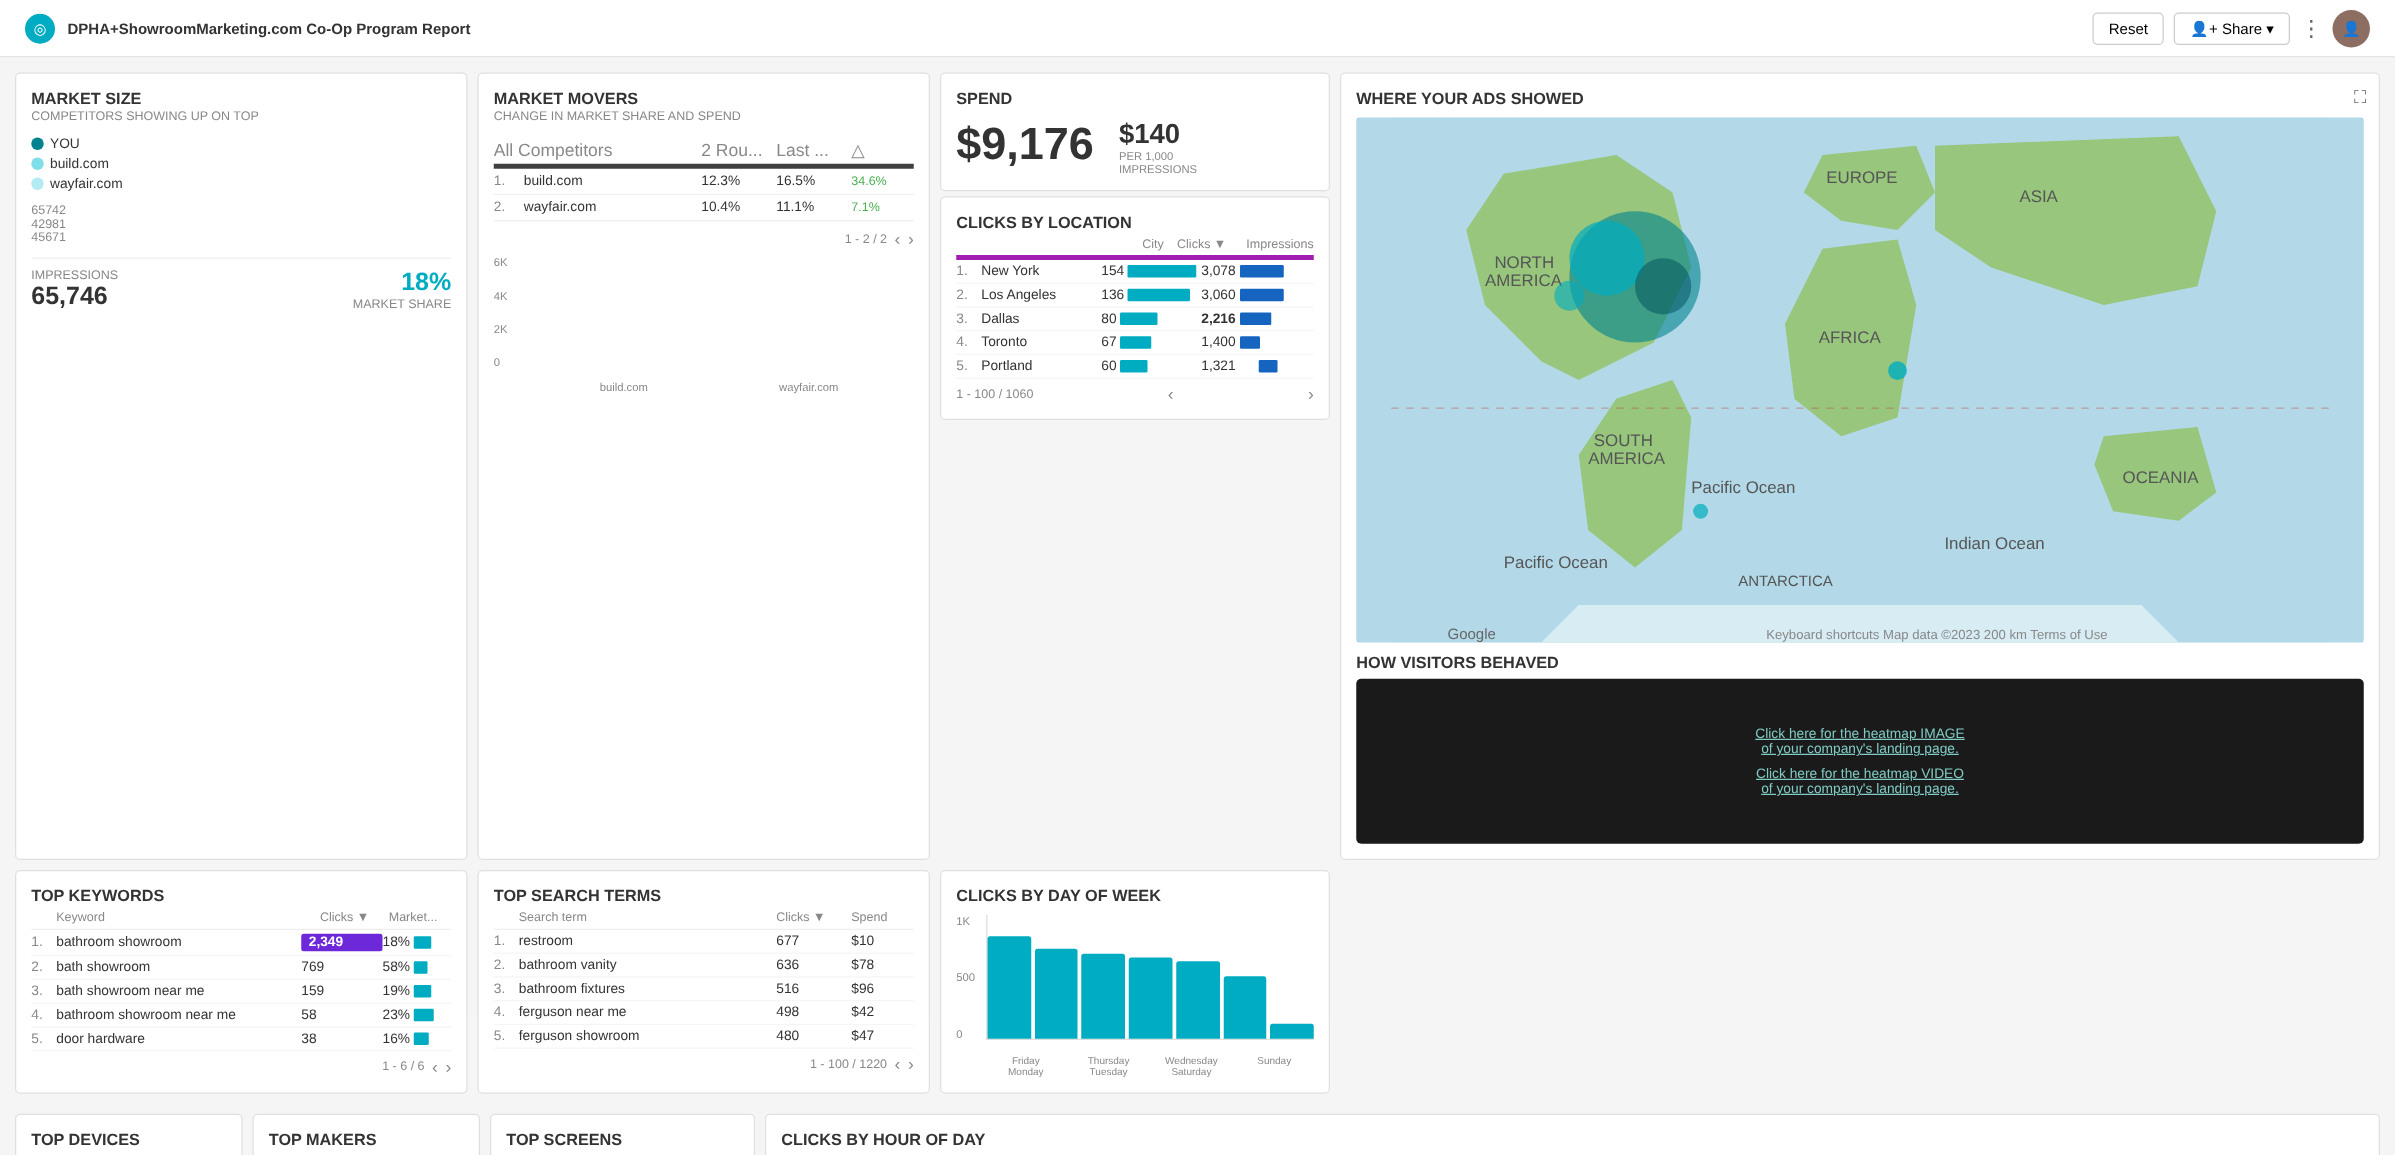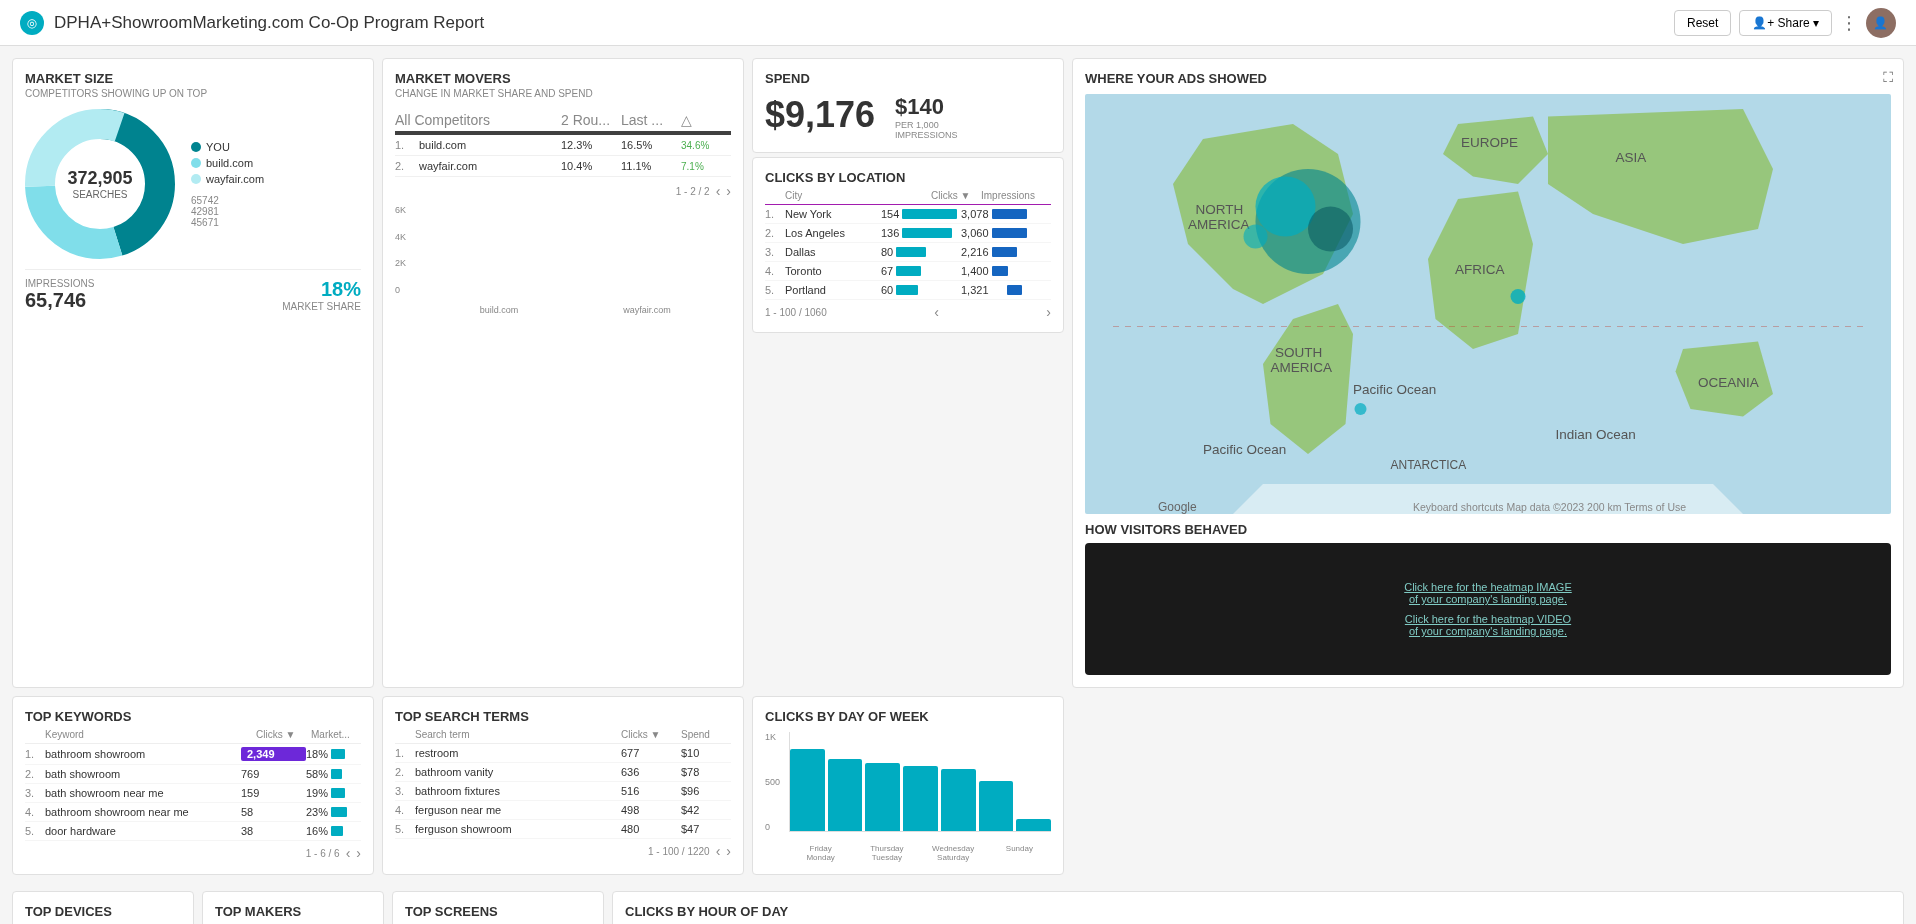--- a/index.html
+++ b/index.html
@@ -5,21 +5,21 @@
     * { box-sizing: border-box; margin: 0; padding: 0; }
     body { font-family: Arial, sans-serif; font-size: 12px; background: #f5f5f5; color: #333; }
     
     
     .header {
       display: flex; align-items: center; justify-content: space-between;
       background: #fff; padding: 10px 20px; border-bottom: 1px solid #ddd;
       height: 46px;
     }
     .header-left { display: flex; align-items: center; gap: 10px; }
-    .header-title { font-size: 17px; font-weight: 400; color: #333; }
+    .header-title { font-size: 12px; font-weight: 700; color: #333; }
     .header-icon { width: 24px; height: 24px; background: #00acc1; border-radius: 50%; display: flex; align-items: center; justify-content: center; color: white; font-size: 12px; }
     .header-right { display: flex; align-items: center; gap: 8px; }
     .btn-reset { border: 1px solid #ccc; background: white; padding: 5px 12px; border-radius: 4px; cursor: pointer; font-size: 12px; display: flex; align-items: center; gap: 4px; }
     .btn-share { border: 1px solid #ccc; background: white; padding: 5px 12px; border-radius: 4px; cursor: pointer; font-size: 12px; display: flex; align-items: center; gap: 4px; }
     .btn-more { border: none; background: none; cursor: pointer; font-size: 18px; color: #666; }
     .avatar { width: 30px; height: 30px; border-radius: 50%; background: #8d6e63; display: flex; align-items: center; justify-content: center; color: white; font-size: 12px; overflow: hidden; }
 
     .card {
       background: #fff;
       border: 1px solid #e0e0e0;
@@ -65,32 +65,20 @@
     <div class="avatar">👤</div>
   </div>
 </div>
 
 <div style="display:grid; grid-template-columns: 370px 370px 320px 1fr; padding: 8px 8px 0; gap: 0; background:#f5f5f5;">
 
   <div class="card market-size-card">
     <div class="card-title">MARKET SIZE</div>
     <div class="card-subtitle">COMPETITORS SHOWING UP ON TOP</div>
     <div class="donut-container">
-      <div class="donut-chart">
-        <svg width="150" height="150" viewBox="0 0 150 150" class="donut">
-
-          <circle cx="75" cy="75" r="60" fill="none" stroke="#00838f" stroke-width="30" stroke-dasharray="170 208" stroke-dashoffset="0"></circle>
-          <circle cx="75" cy="75" r="60" fill="none" stroke="#80deea" stroke-width="30" stroke-dasharray="110 268" stroke-dashoffset="-170"></circle>
-          <circle cx="75" cy="75" r="60" fill="none" stroke="#b2ebf2" stroke-width="30" stroke-dasharray="118 260" stroke-dashoffset="-280"></circle>
-        </svg>
-        <div class="donut-center">
-          <div class="donut-center-value">372,905</div>
-          <div class="donut-center-label">SEARCHES</div>
-        </div>
-      </div>
       <div>
         <div class="legend-item">
           <div class="legend-dot" style="background:#00838f"></div>
           <span>YOU</span>
         </div>
         <div class="legend-item">
           <div class="legend-dot" style="background:#80deea"></div>
           <span>build.com</span>
         </div>
         <div class="legend-item">
@@ -170,21 +158,21 @@
         <div style="font-size:36px;font-weight:700;">$9,176</div>
         <div>
           <div style="font-size:22px;font-weight:700;">$140</div>
           <div style="font-size:9px;color:#888;text-transform:uppercase;">PER 1,000<br>IMPRESSIONS</div>
         </div>
       </div>
     </div>
 
     <div class="card">
       <div class="card-title">CLICKS BY LOCATION</div>
-      <div style="display:grid;grid-template-columns:20px 1fr 50px 70px;font-size:10px;color:#888;padding:3px 0;border-bottom:1px solid #a21caf;">
+      <div style="display:grid;grid-template-columns:20px 1fr 50px 70px;font-size:10px;color:#888;padding:3px 0;border-bottom:4px solid #a21caf;text-align:right;">
         <span></span>
         <span>City</span>
         <span>Clicks ▼</span>
         <span>Impressions</span>
       </div>
 
       <div style="display:grid;grid-template-columns:20px 1fr 80px 90px;font-size:11px;padding:3px 0;border-bottom:1px solid #f5f5f5;align-items:center;">
         <span style="color:#888">1.</span>
         <span>New York</span>
         <div style="display:flex;align-items:center;gap:3px;">
@@ -208,21 +196,21 @@
           <div style="background:#1565c0;height:10px;width:35px;border-radius:1px;"></div>
         </div>
       </div>
       <div style="display:grid;grid-template-columns:20px 1fr 80px 90px;font-size:11px;padding:3px 0;border-bottom:1px solid #f5f5f5;align-items:center;">
         <span style="color:#888">3.</span>
         <span>Dallas</span>
         <div style="display:flex;align-items:center;gap:3px;">
           <span>80</span>
           <div style="background:#00acc1;height:10px;width:30px;border-radius:1px;"></div>
         </div>
-        <div style="display:flex;align-items:center;gap:3px;">
+        <div style="display:flex;align-items:center;gap:3px;font-weight:bold;">
           <span>2,216</span>
           <div style="background:#1565c0;height:10px;width:25px;border-radius:1px;"></div>
         </div>
       </div>
       <div style="display:grid;grid-template-columns:20px 1fr 80px 90px;font-size:11px;padding:3px 0;border-bottom:1px solid #f5f5f5;align-items:center;">
         <span style="color:#888">4.</span>
         <span>Toronto</span>
         <div style="display:flex;align-items:center;gap:3px;">
           <span>67</span>
           <div style="background:#00acc1;height:10px;width:25px;border-radius:1px;"></div>

